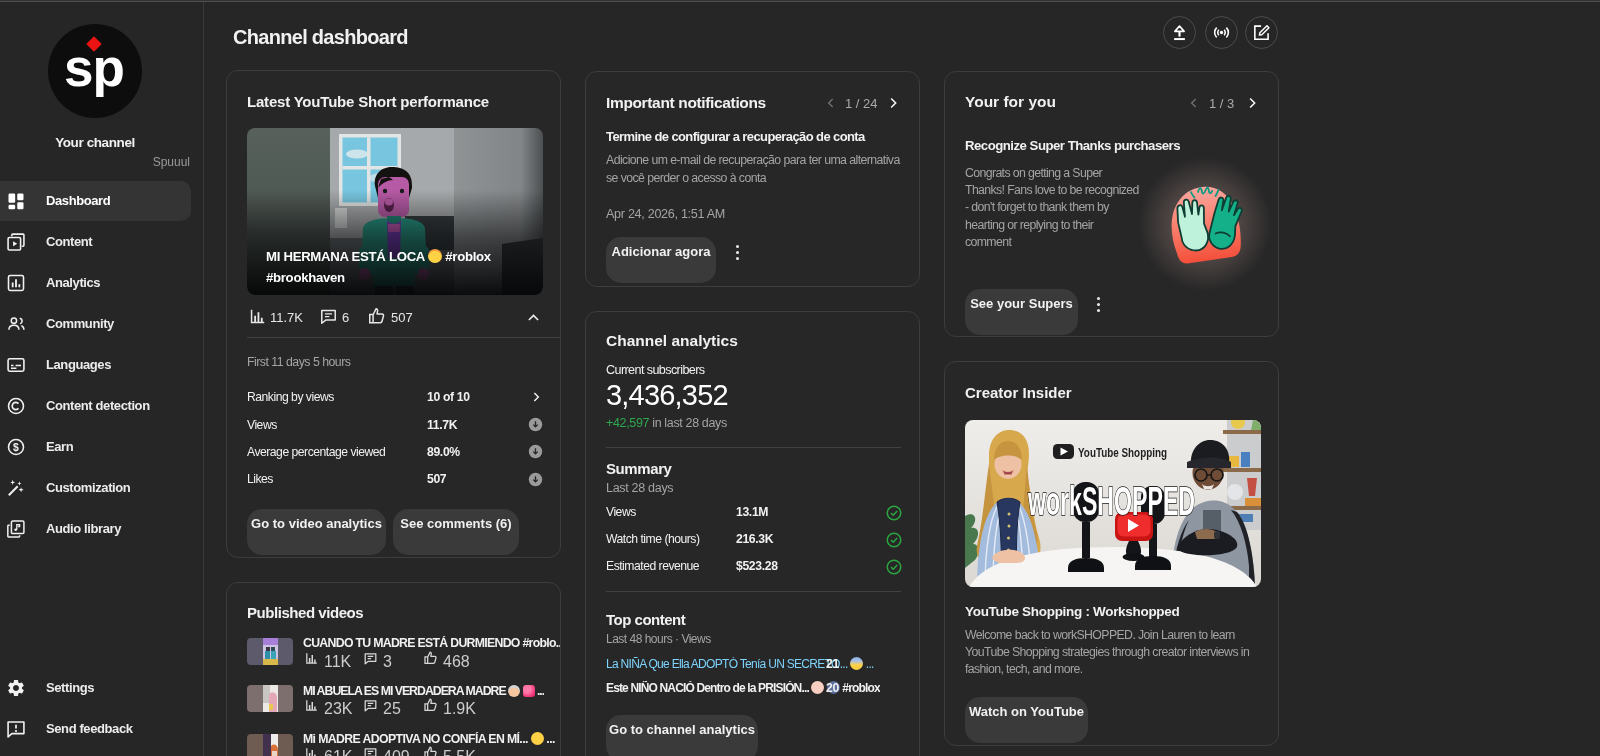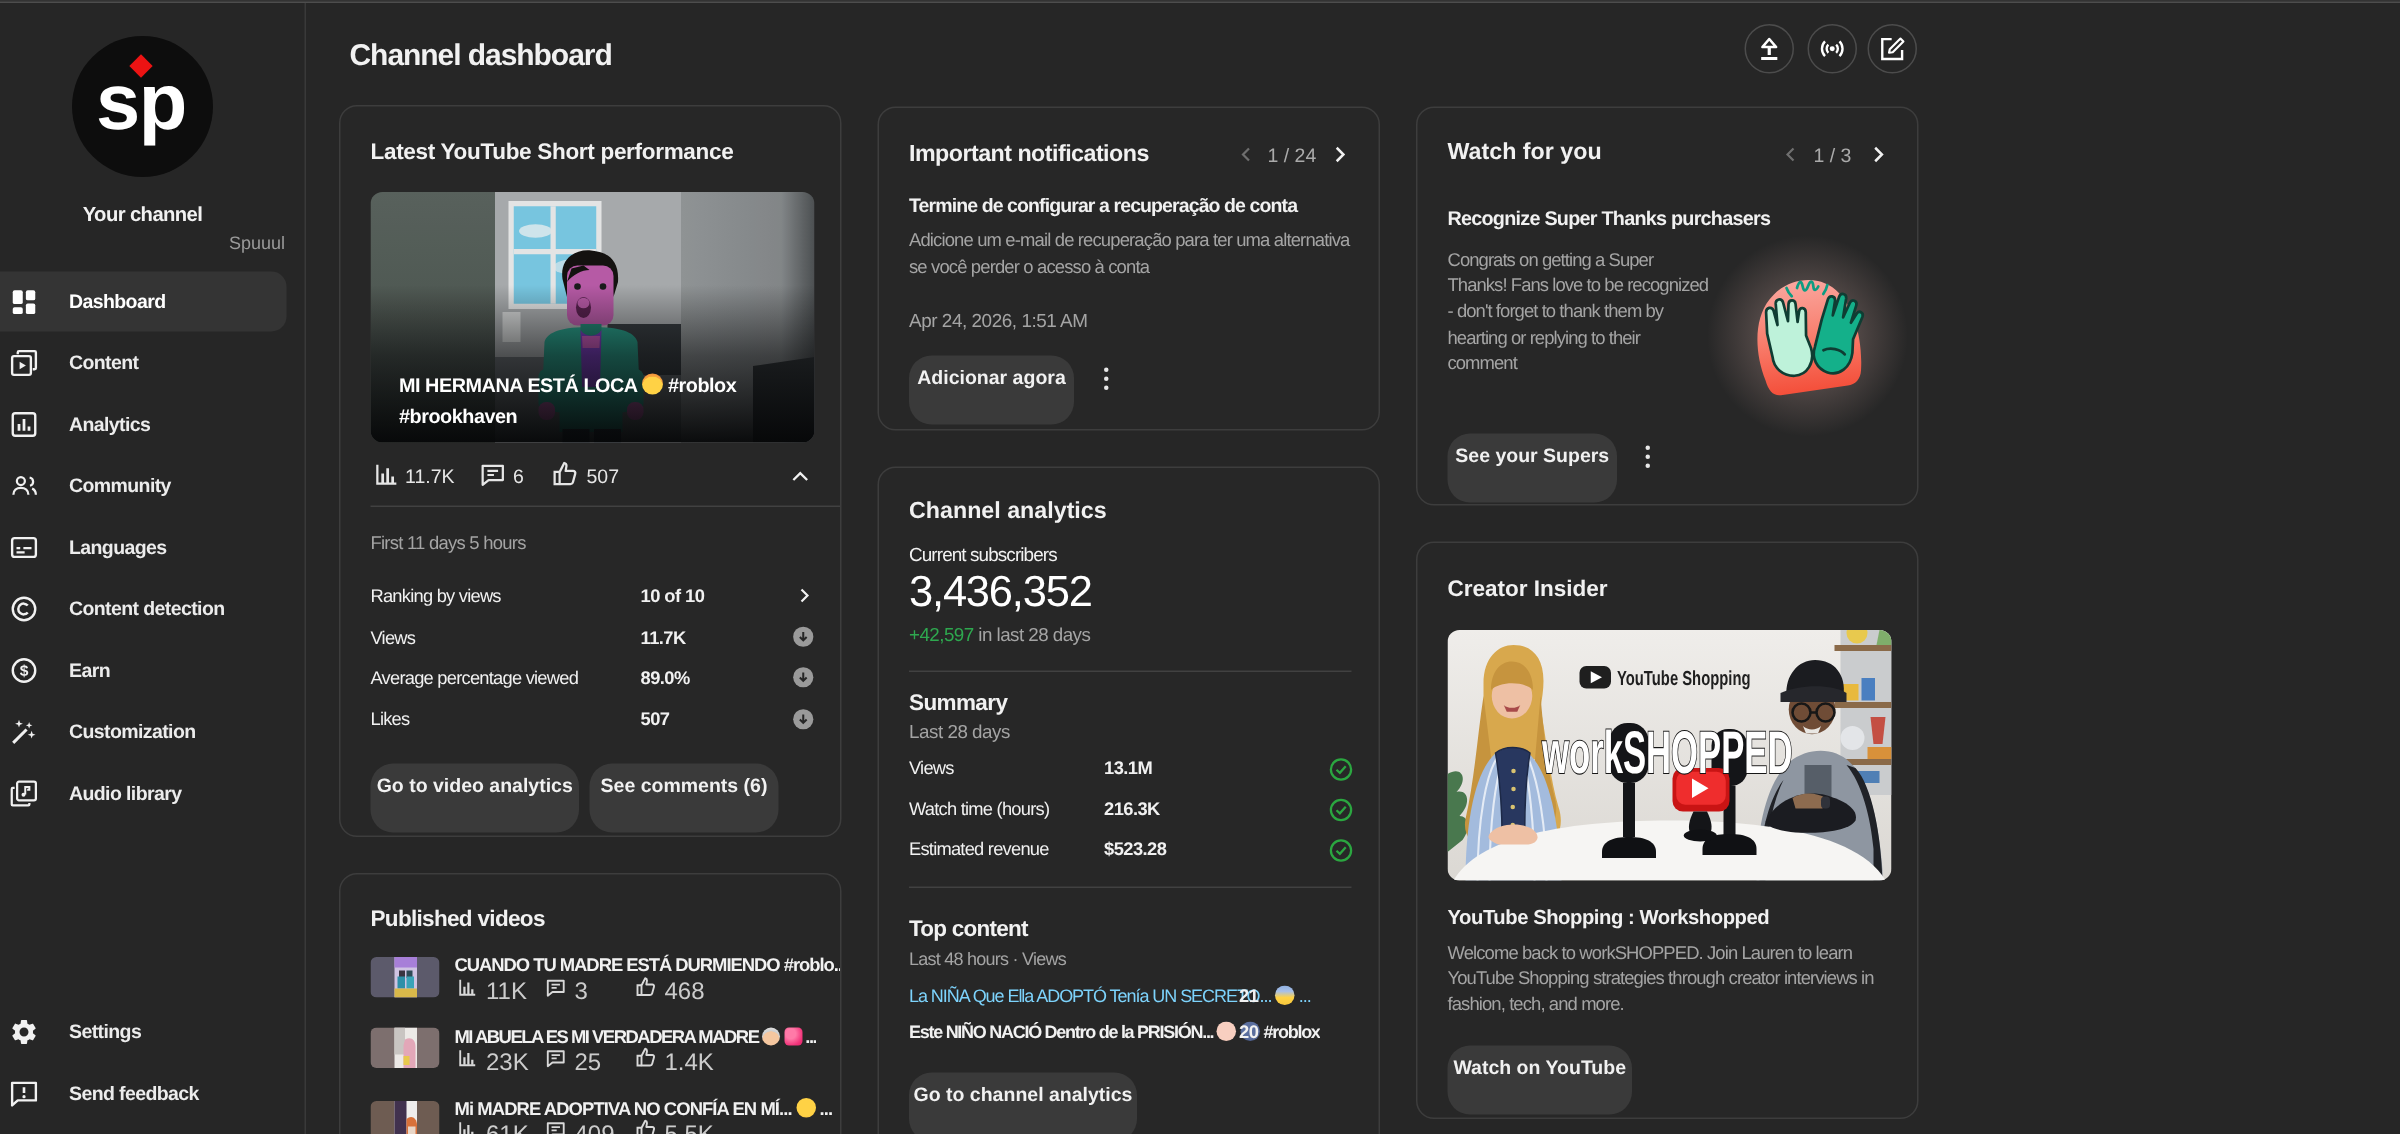--- a/index.html
+++ b/index.html
@@ -300,21 +300,21 @@
       <use href="#ic-bar"></use>
     </svg>
   <div class="abs vstat" style="left:97px;top:117px">23K</div>
   <svg class="abs" style="left:136px;top:115px" width="15" height="15" viewBox="0 0 24 24">
       <use href="#ic-com"></use>
     </svg>
   <div class="abs vstat" style="left:156px;top:117px">25</div>
   <svg class="abs" style="left:195px;top:114px" width="16" height="16" viewBox="0 0 24 24">
       <use href="#ic-thumb"></use>
     </svg>
-  <div class="abs vstat" style="left:216px;top:117px">1.4K</div>
+  <div class="abs vstat" style="left:216px;top:117px">1.9K</div>
 
   <svg class="abs" style="left:20px;top:151px;border-radius:4px" width="46" height="27" viewBox="0 0 46 27">
     <rect width="46" height="27" fill="#6e5c52"></rect>
     <rect x="16" y="0" width="15" height="27" fill="#efedec"></rect>
     <rect x="16" y="0" width="8" height="27" fill="#41314e"></rect>
     <path d="M24 12 C27 9 31 11 31 16 L31 27 L24 27 Z" fill="#d8713a"></path>
     <rect x="25" y="17" width="5" height="10" fill="#e9d6c7"></rect>
   </svg>
   <div class="abs vtitle" style="top:149px;letter-spacing:-0.62px;max-width:258px">Mi MADRE ADOPTIVA NO CONFÍA EN MÍ... <span class="emj" style="width:13px;height:13px;background:radial-gradient(circle at 50% 40%,#ffd245 65%,#f7b83d 100%)"></span> ...</div>
   <svg class="abs" style="left:77px;top:163px" width="15" height="15" viewBox="0 0 24 24">
@@ -380,21 +380,21 @@
   <div class="ctitle" style="top:299px;letter-spacing:-0.5px">Top content</div>
   <div class="abs gray" style="left:20px;top:320px;font-size:12px;letter-spacing:-0.5px">Last 48 hours · Views</div>
   <div class="abs" style="left:20px;top:345px;font-size:12px;letter-spacing:-0.7px;font-weight:normal;color:#7dd3fc;white-space:nowrap;max-width:274px;overflow:hidden">La NIÑA Que Ella ADOPTÓ Tenía UN SECRETO... <span class="emj" style="width:13px;height:13px;background:linear-gradient(180deg,#8fb0e0 0%,#a8c0e8 30%,#ffd245 62%,#f7c83d 100%)"></span> ...</div>
   <div class="row-val" style="left:240px;top:345px;width:70px">21</div>
   <div class="abs" style="left:20px;top:369px;font-size:12px;letter-spacing:-0.85px;font-weight:bold;color:#f1f1f1;white-space:nowrap;max-width:275px;overflow:hidden">Este NIÑO NACIÓ Dentro de la PRISIÓN... <span class="emj" style="width:13px;height:13px;background:radial-gradient(circle at 50% 45%,#f8cfc0 65%,#e8b09d 100%)"></span> <span class="emj" style="width:13px;height:13px;background:radial-gradient(circle at 50% 45%,#5a6e9e 55%,#3c4a72 100%)"></span> #roblox</div>
   <div class="row-val" style="left:240px;top:369px;width:70px">20</div>
   <div class="btn" style="left:20px;top:403px;width:152px">Go to channel analytics</div>
 </div>
 
 <div class="card" style="left:944px;top:71px;height:266px">
-  <div class="ctitle" style="top:21px;font-size:15.5px">Watch for you</div>
+  <div class="ctitle" style="top:21px;font-size:15.5px">Your for you</div>
   <svg class="abs" style="left:241px;top:23px" width="16" height="16" viewBox="0 0 24 24" fill="none" stroke="#6f6f6f" stroke-width="2.2">
       <path d="M14.5 6 L8.5 12 L14.5 18"></path>
     </svg>
   <div class="pgl" style="left:264px;top:24px">1 / 3</div>
   <svg class="abs" style="left:298px;top:22px" width="18" height="18" viewBox="0 0 24 24" fill="none" stroke="#f1f1f1" stroke-width="2.2">
       <path d="M9.5 6 L15.5 12 L9.5 18"></path>
     </svg>
   <div class="abs" style="left:20px;top:66px;font-size:13.2px;letter-spacing:-0.5px;font-weight:bold;color:#f1f1f1">Recognize Super Thanks purchasers</div>
   <div class="abs gray" style="left:20px;top:93px;font-size:12.3px;letter-spacing:-0.62px;line-height:17.2px;white-space:nowrap">Congrats on getting a Super<br>Thanks! Fans love to be recognized<br>- don't forget to thank them by<br>hearting or replying to their<br>comment</div>
 

